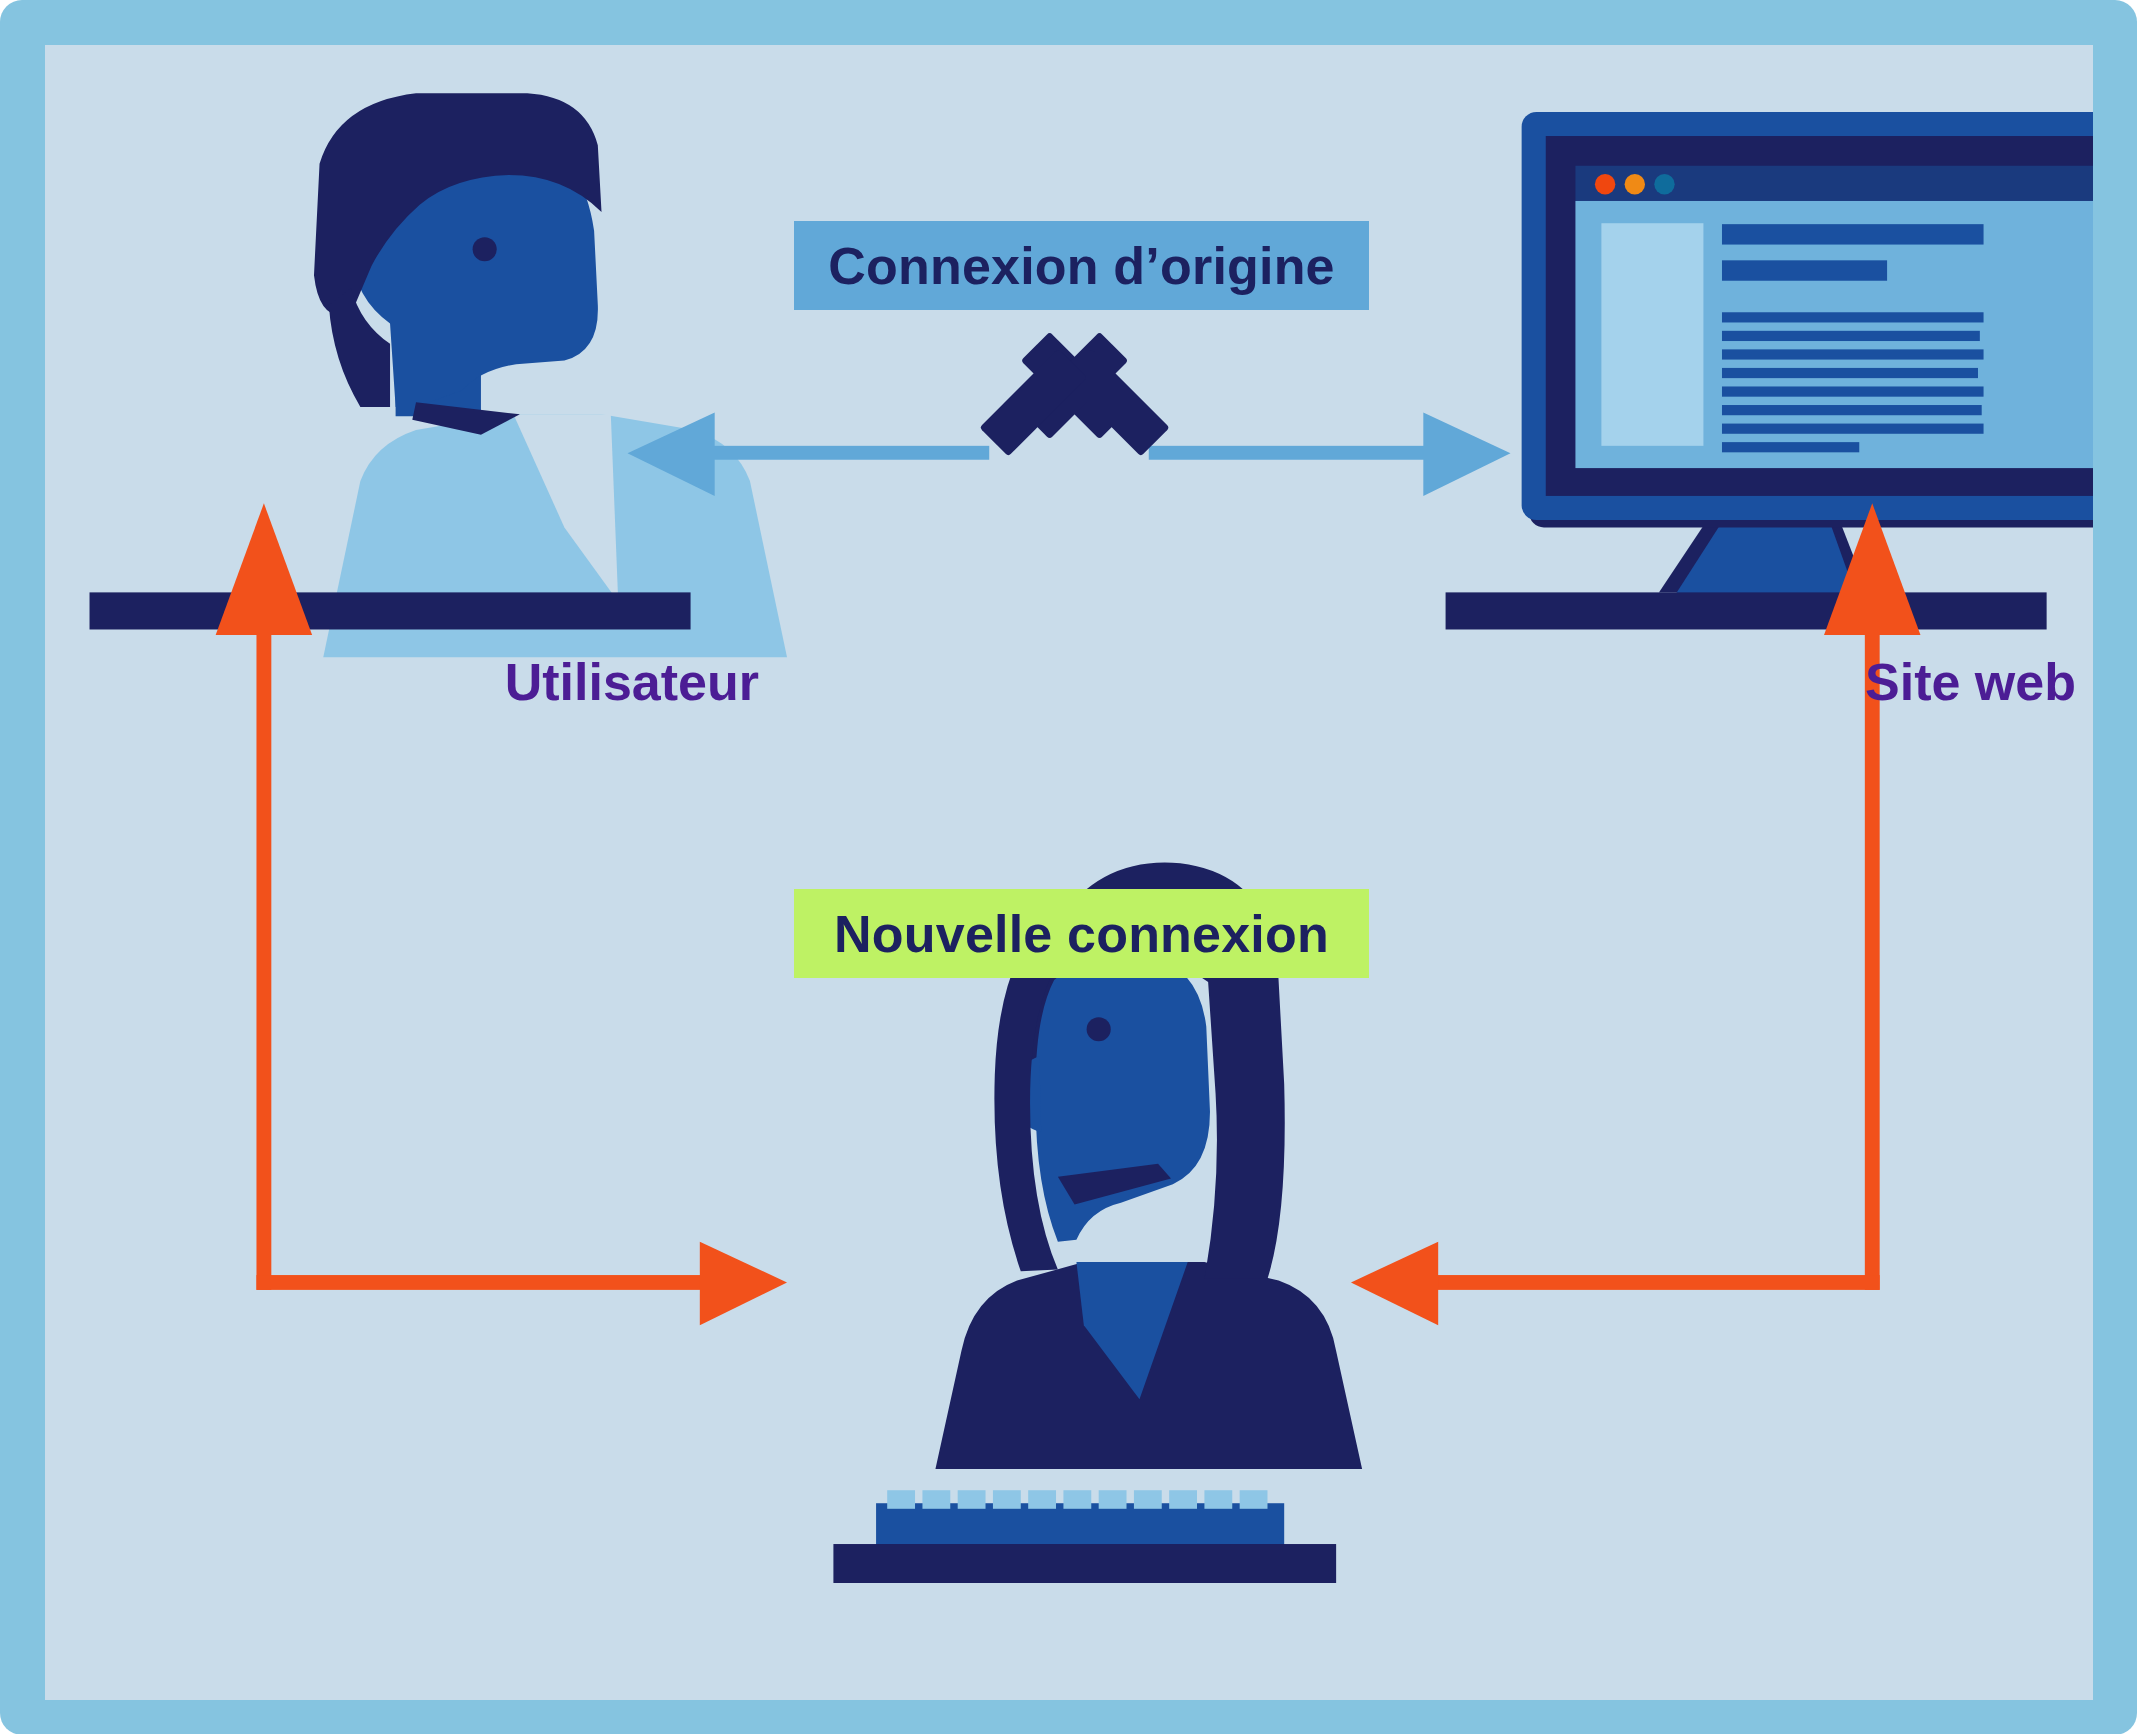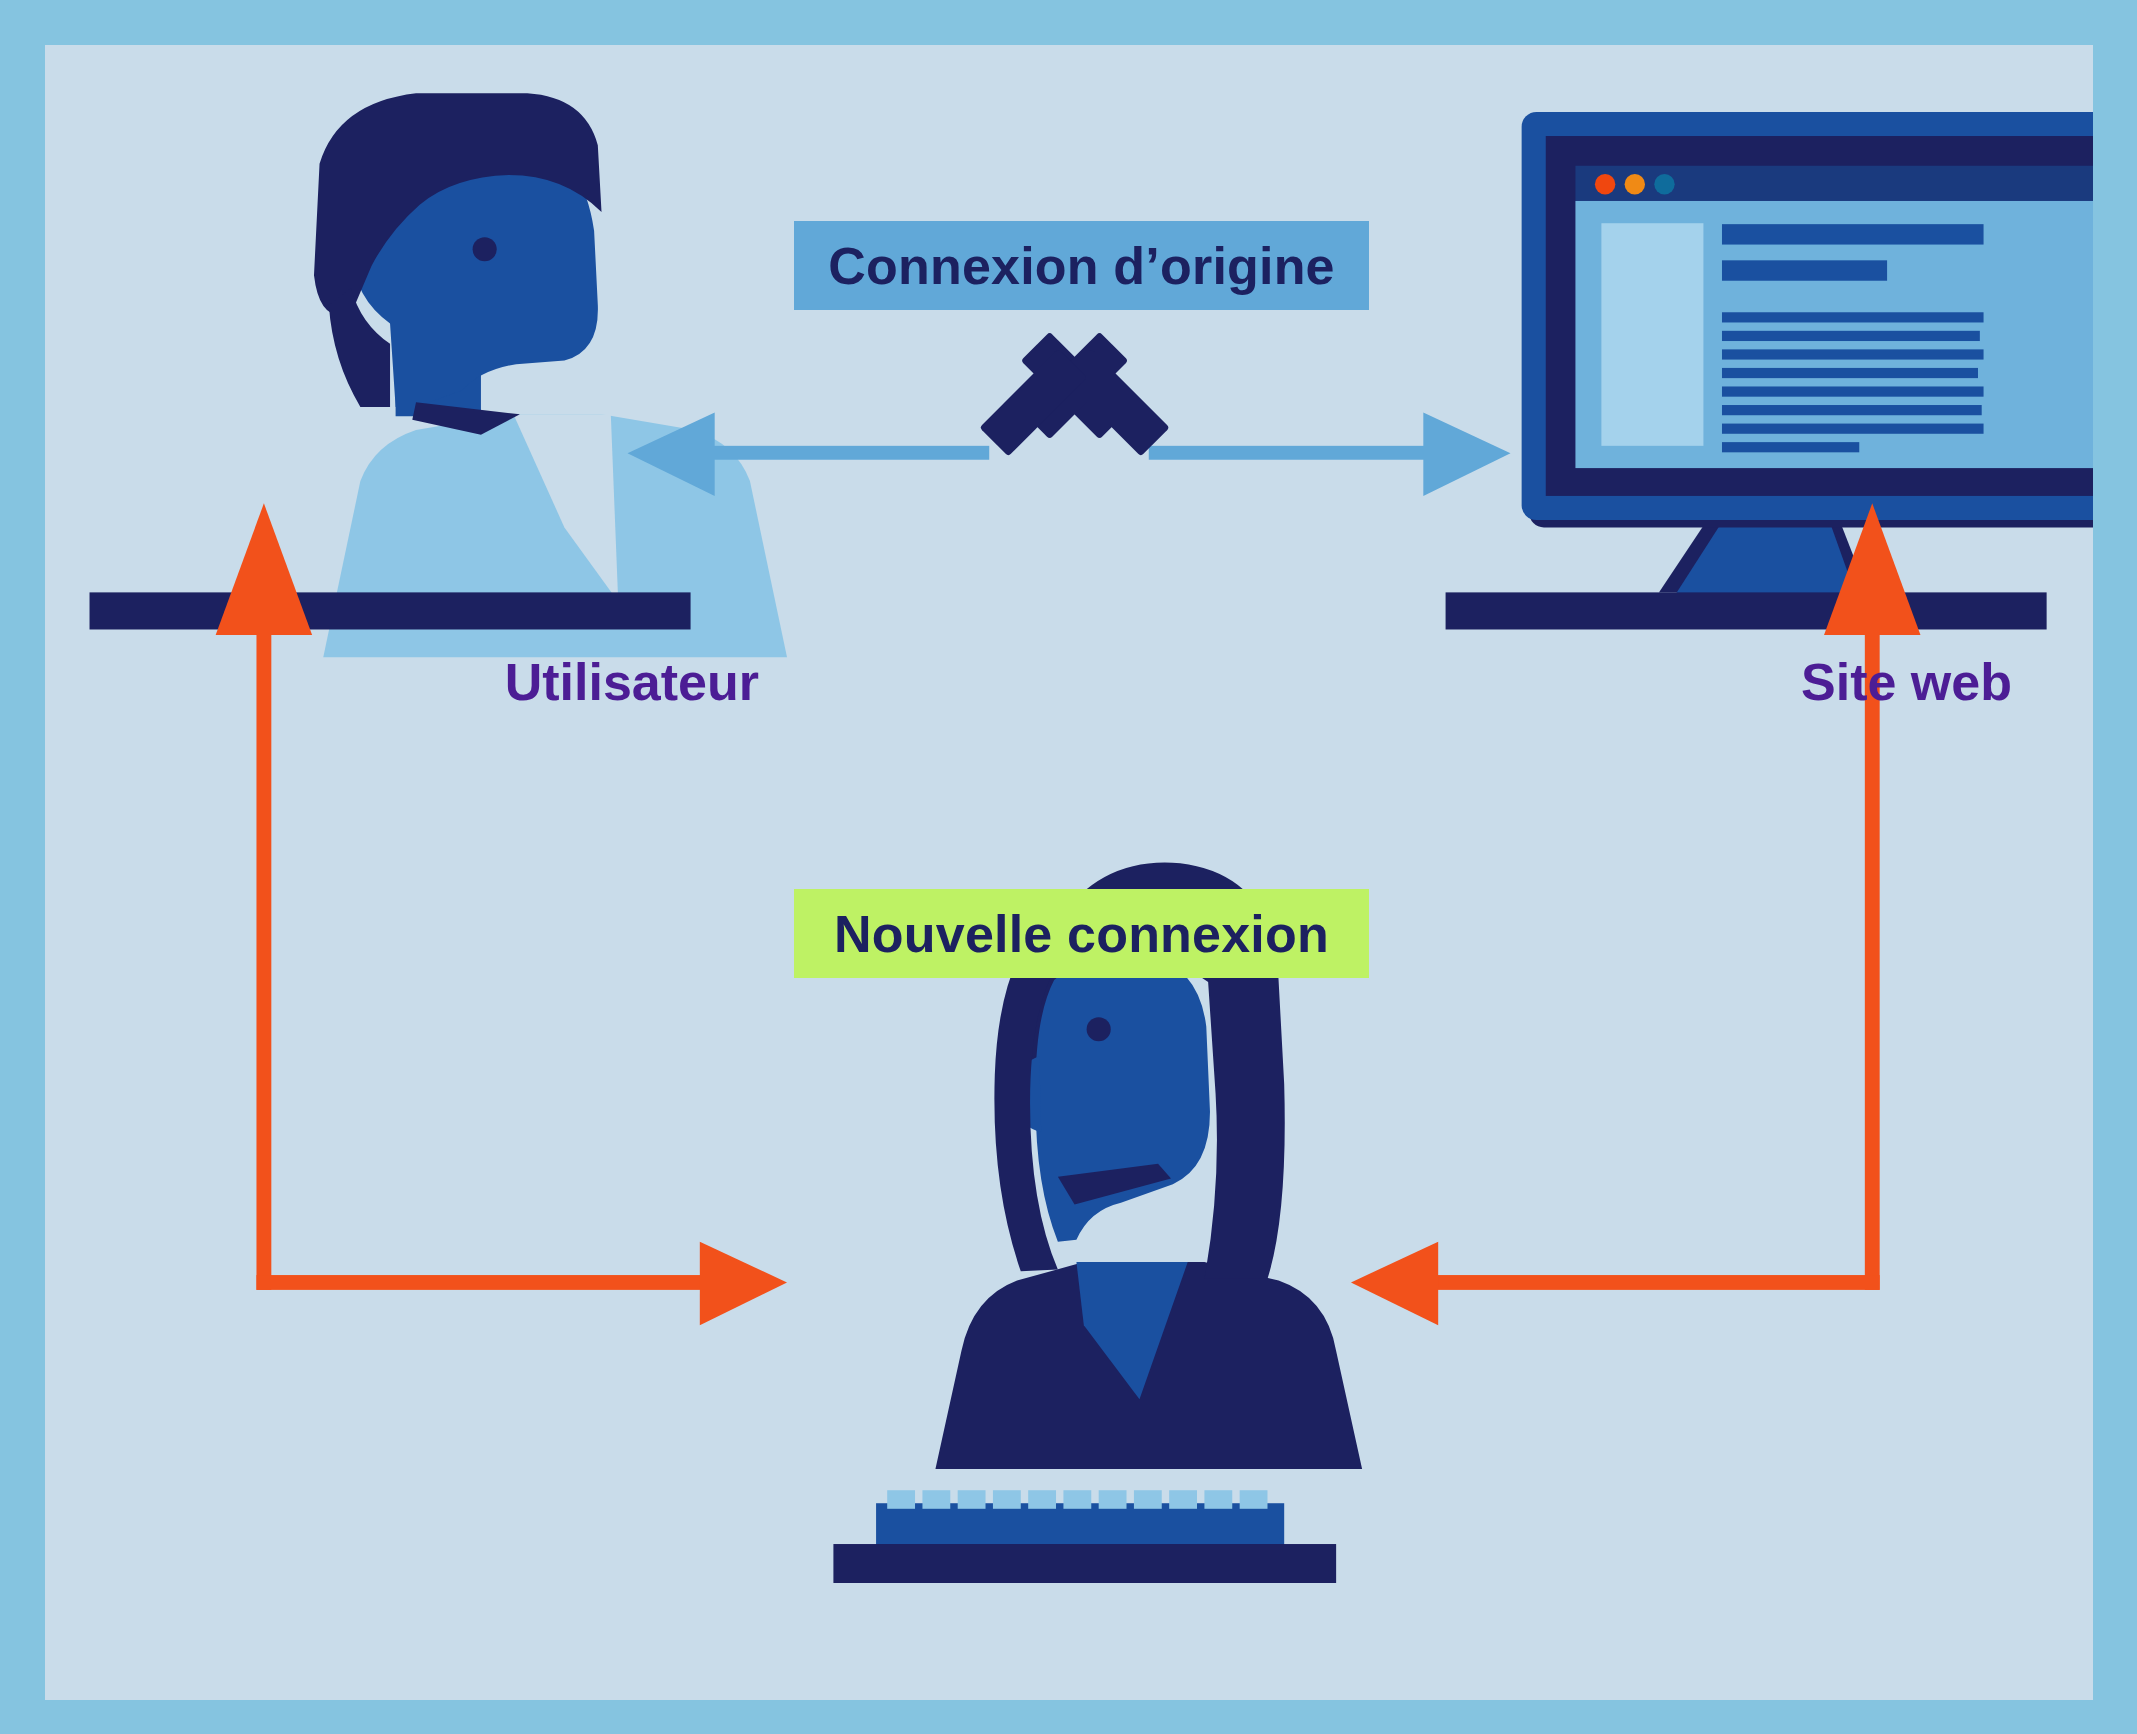--- a/index.html
+++ b/index.html
@@ -9,20 +9,21 @@
   }
   body {
     font-family: "Liberation Sans", sans-serif;
   }
   #stage {
     position: relative;
     width: 2137px;
     height: 1735px;
     background: #85C4E0;
     overflow: hidden;
+    border-radius: 22px;
   }
   #canvas {
     position: absolute;
     left: 45px;
     top: 45px;
     width: 2048px;
     height: 1655px;
     background: #C9DCEA;
     overflow: hidden;
   }
@@ -70,21 +71,21 @@
     line-height: 1.12;
   }
   #label-user {
     left: 37px;
     top: 608px;
     width: 677px;
     font-size: 52px;
     font-weight: 700;
   }
   #label-site {
-    left: 1318px;
+    left: 1382px;
     top: 608px;
     width: 649px;
     font-size: 52px;
     font-weight: 700;
   }
   #label-attacker {
     left: 649px;
     top: 1521px;
     width: 779px;
   }

